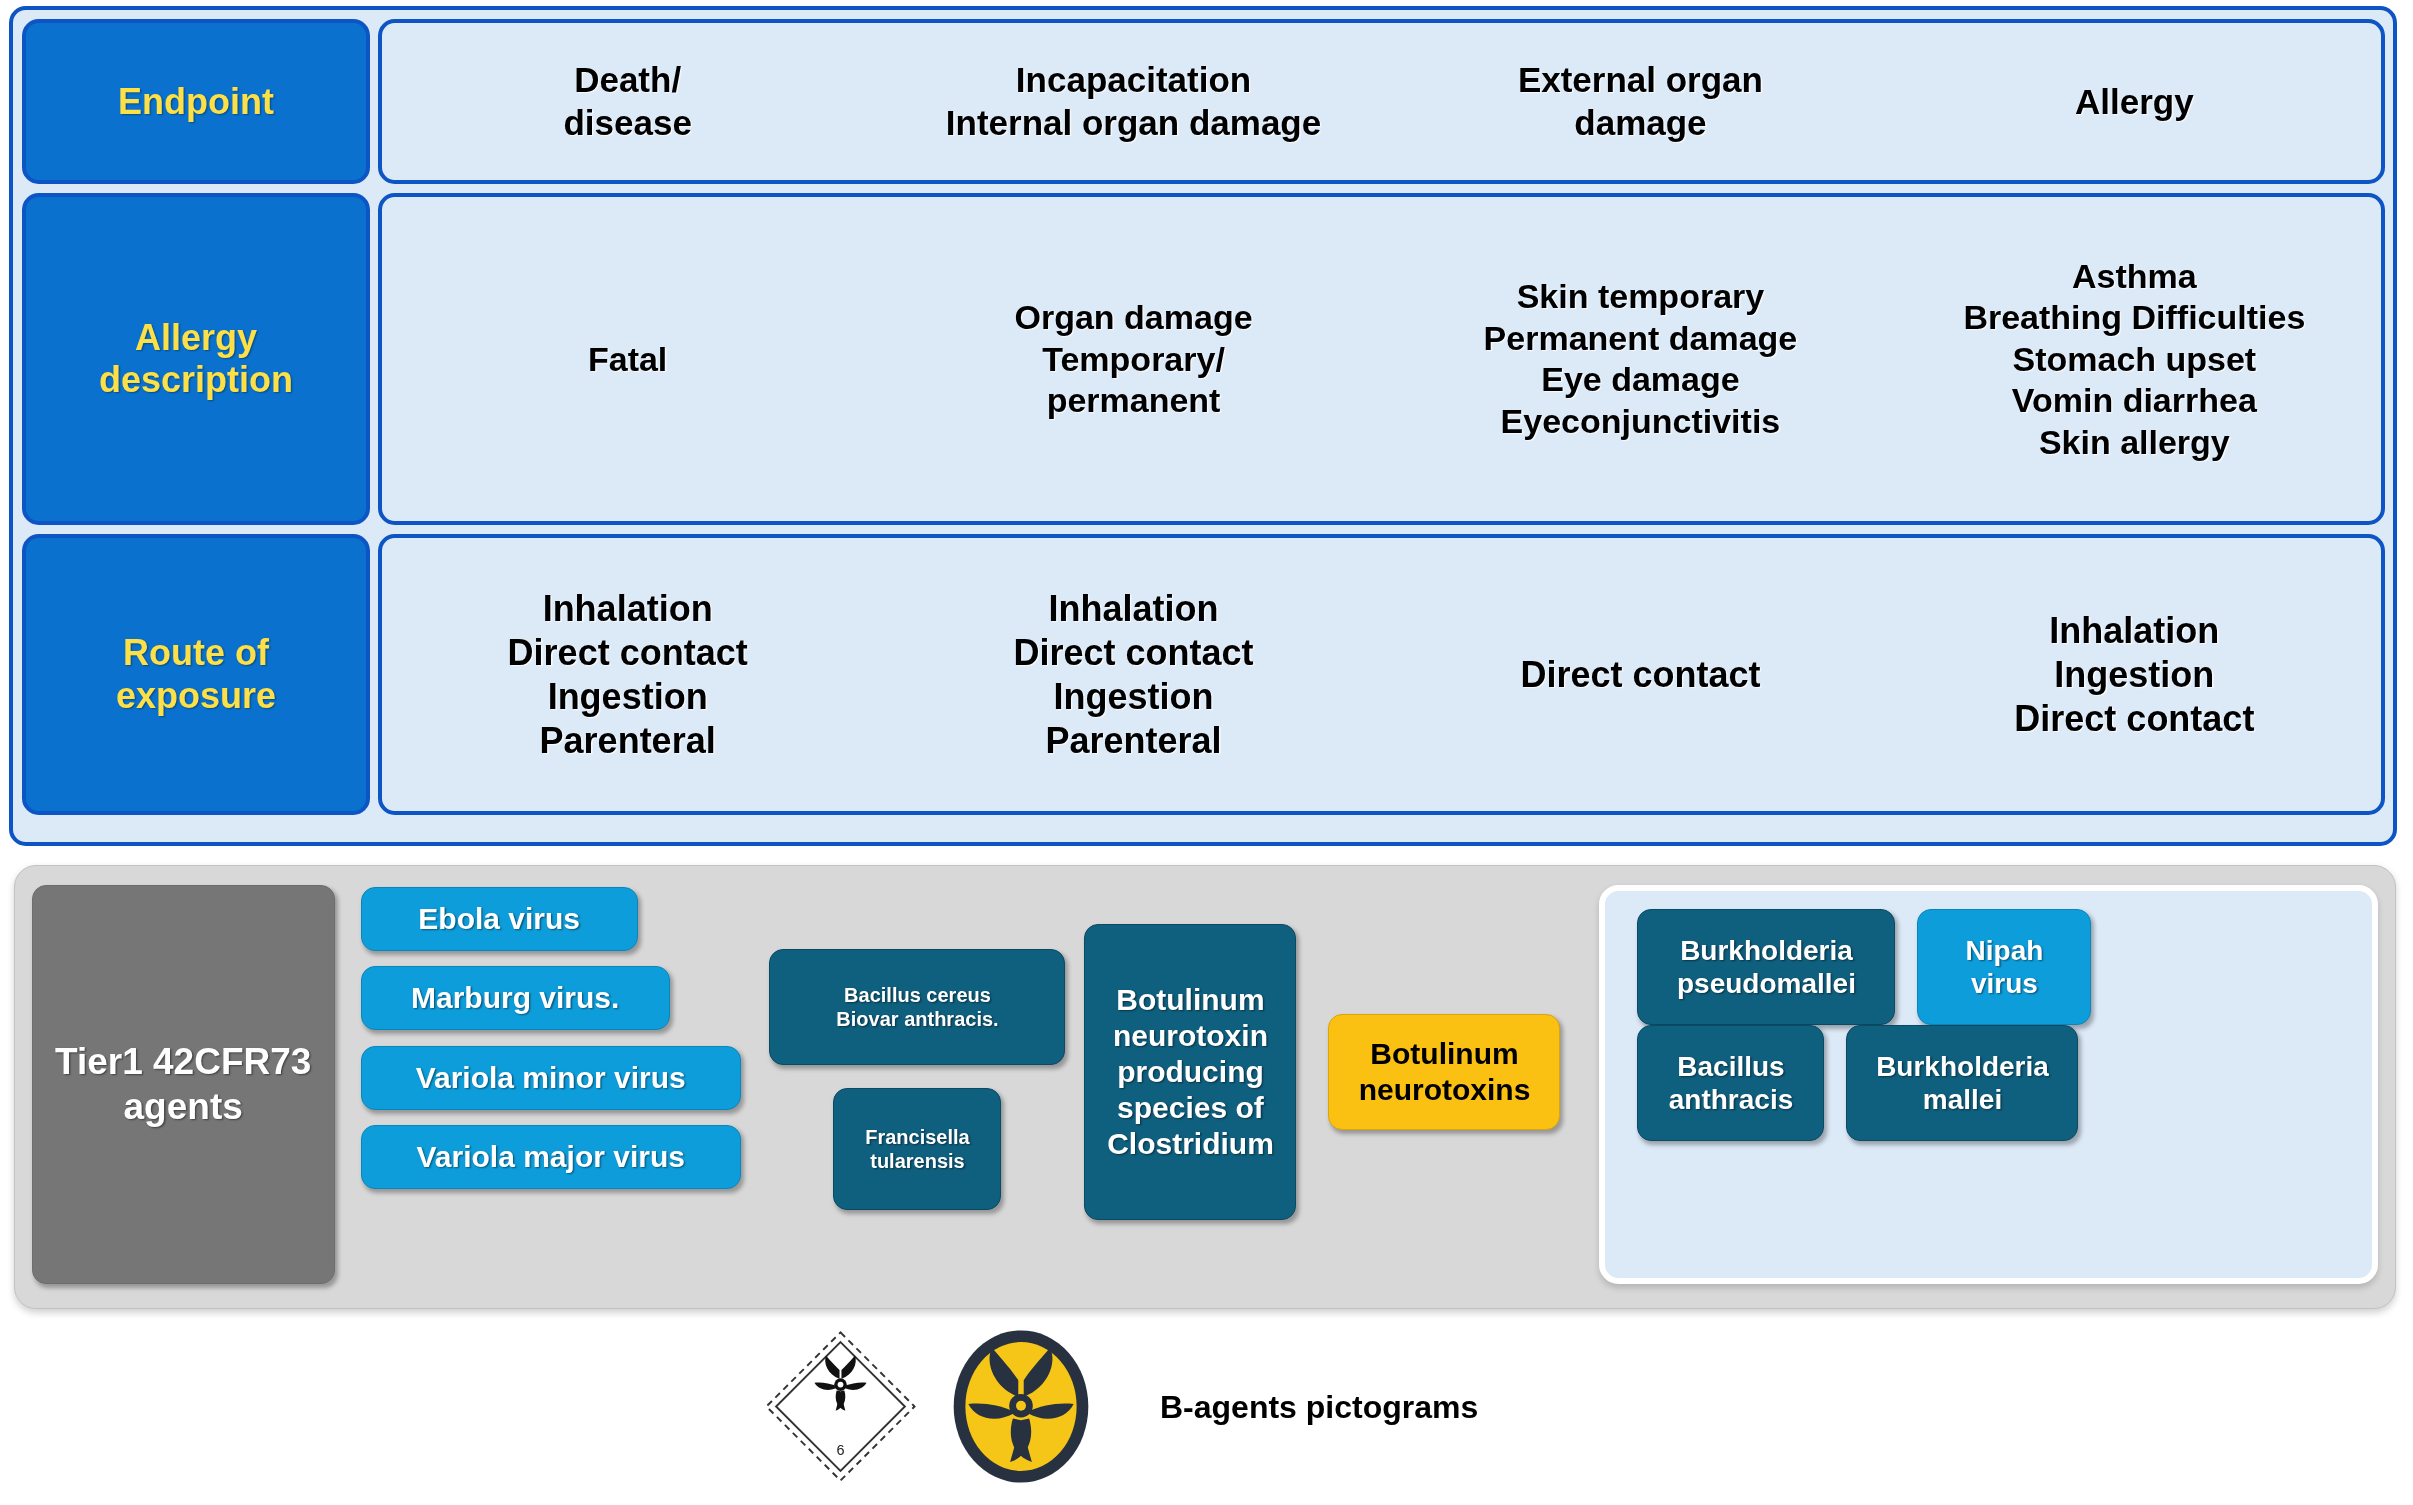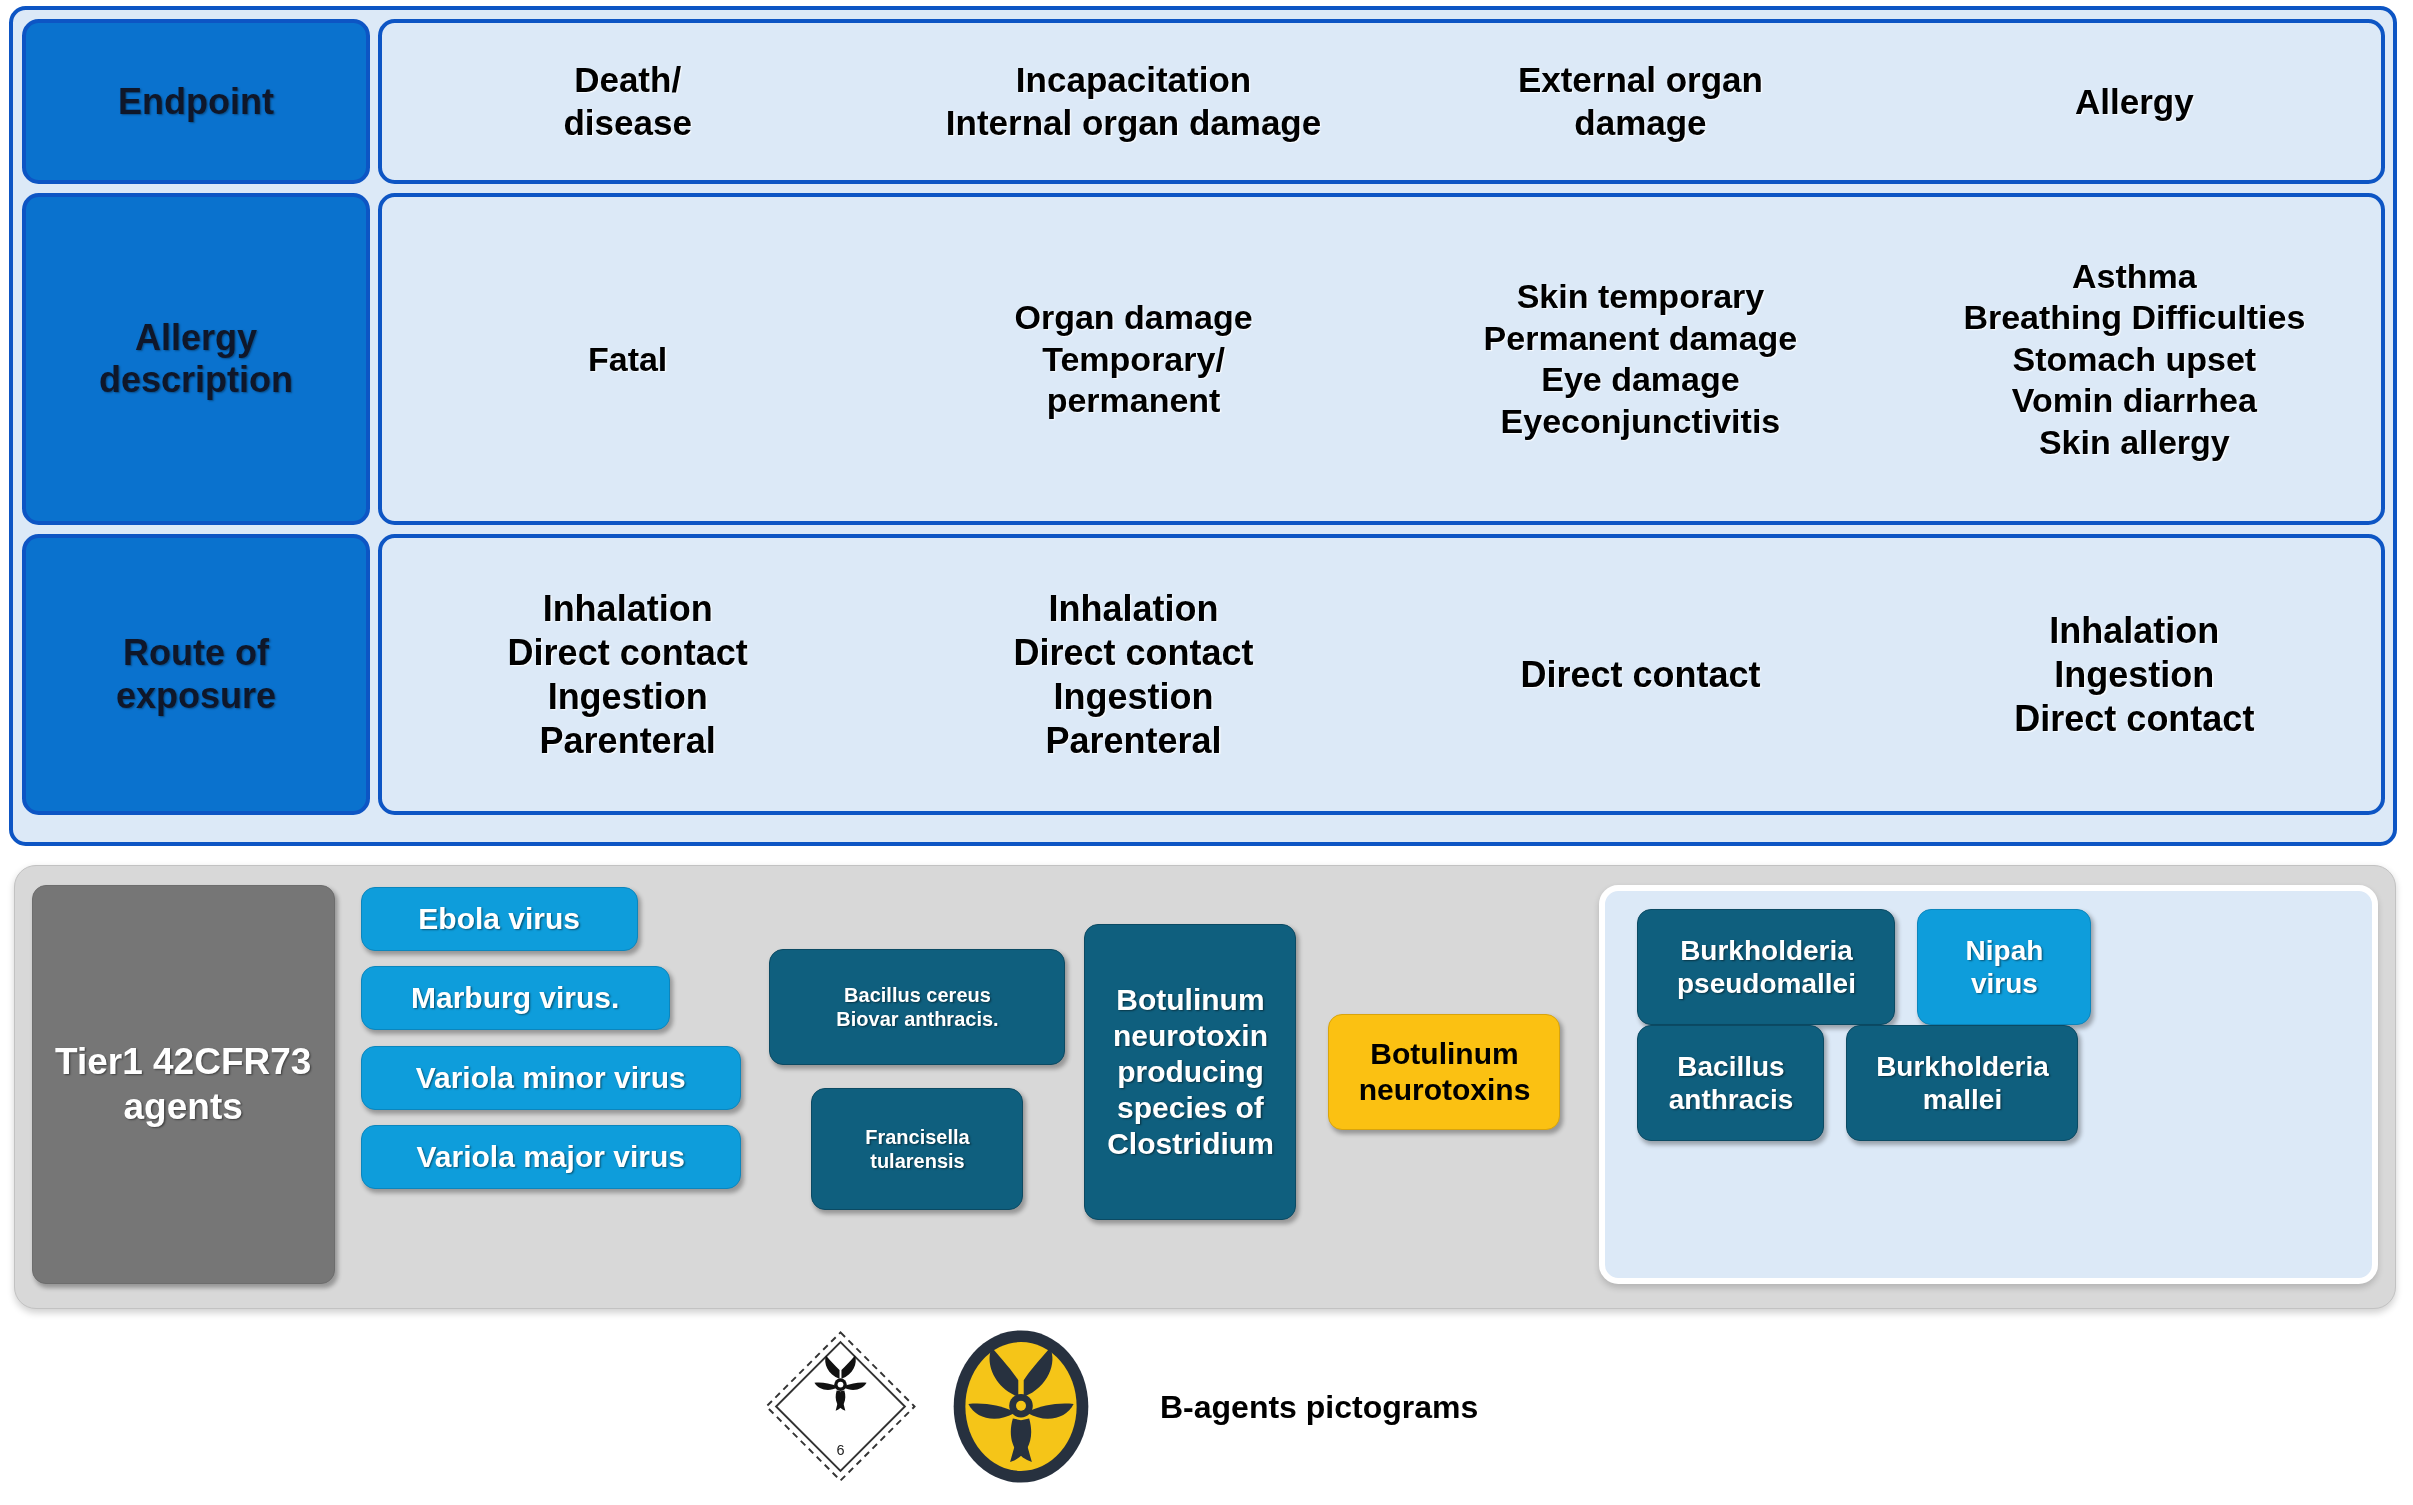--- a/index.html
+++ b/index.html
@@ -26,21 +26,21 @@
   .mrow.r1{ height:165px; }
   .mrow.r2{ height:332px; }
   .mrow.r3{ height:281px; }
 
   .rowlabel{
     flex:0 0 348px;
     box-sizing:border-box;
     background:#0a72ce;
     border:4.5px solid #0d55c4;
     border-radius:16.7px;
-    color:#0f172a;
+    color:#fde047;
     font-weight:bold;
     font-size:36px;
     line-height:1.18;
     display:flex; align-items:center; justify-content:center;
     text-align:center;
     text-shadow:1.3px 1.3px 1.9px rgba(0,0,0,.35);
     white-space:pre-line;
   }
 
   .rowcells{
@@ -120,21 +120,21 @@
   #viruscol .p-vmajor{ width:380px; }
 
   
   #bactcol{
     flex:0 0 303px; margin-right:15.5px;
     display:flex; flex-direction:column; align-items:center; gap:23px;
     padding-top:64px;
   }
   #bactcol .pill{ font-size:20px; }
   #bactcol .p-cereus{ width:296px; height:116px;}
-  #bactcol .p-franc{ width:212px; height:122px; }
+  #bactcol .p-franc{ width:168px; height:122px; }
 
   
   #clos{
     flex:0 0 212px; margin-right:32px; margin-top:39px;
     height:296px; font-size:30px;
   }
 
   
   #botyellow{
     flex:0 0 232px; margin-right:39px; margin-top:129px;

